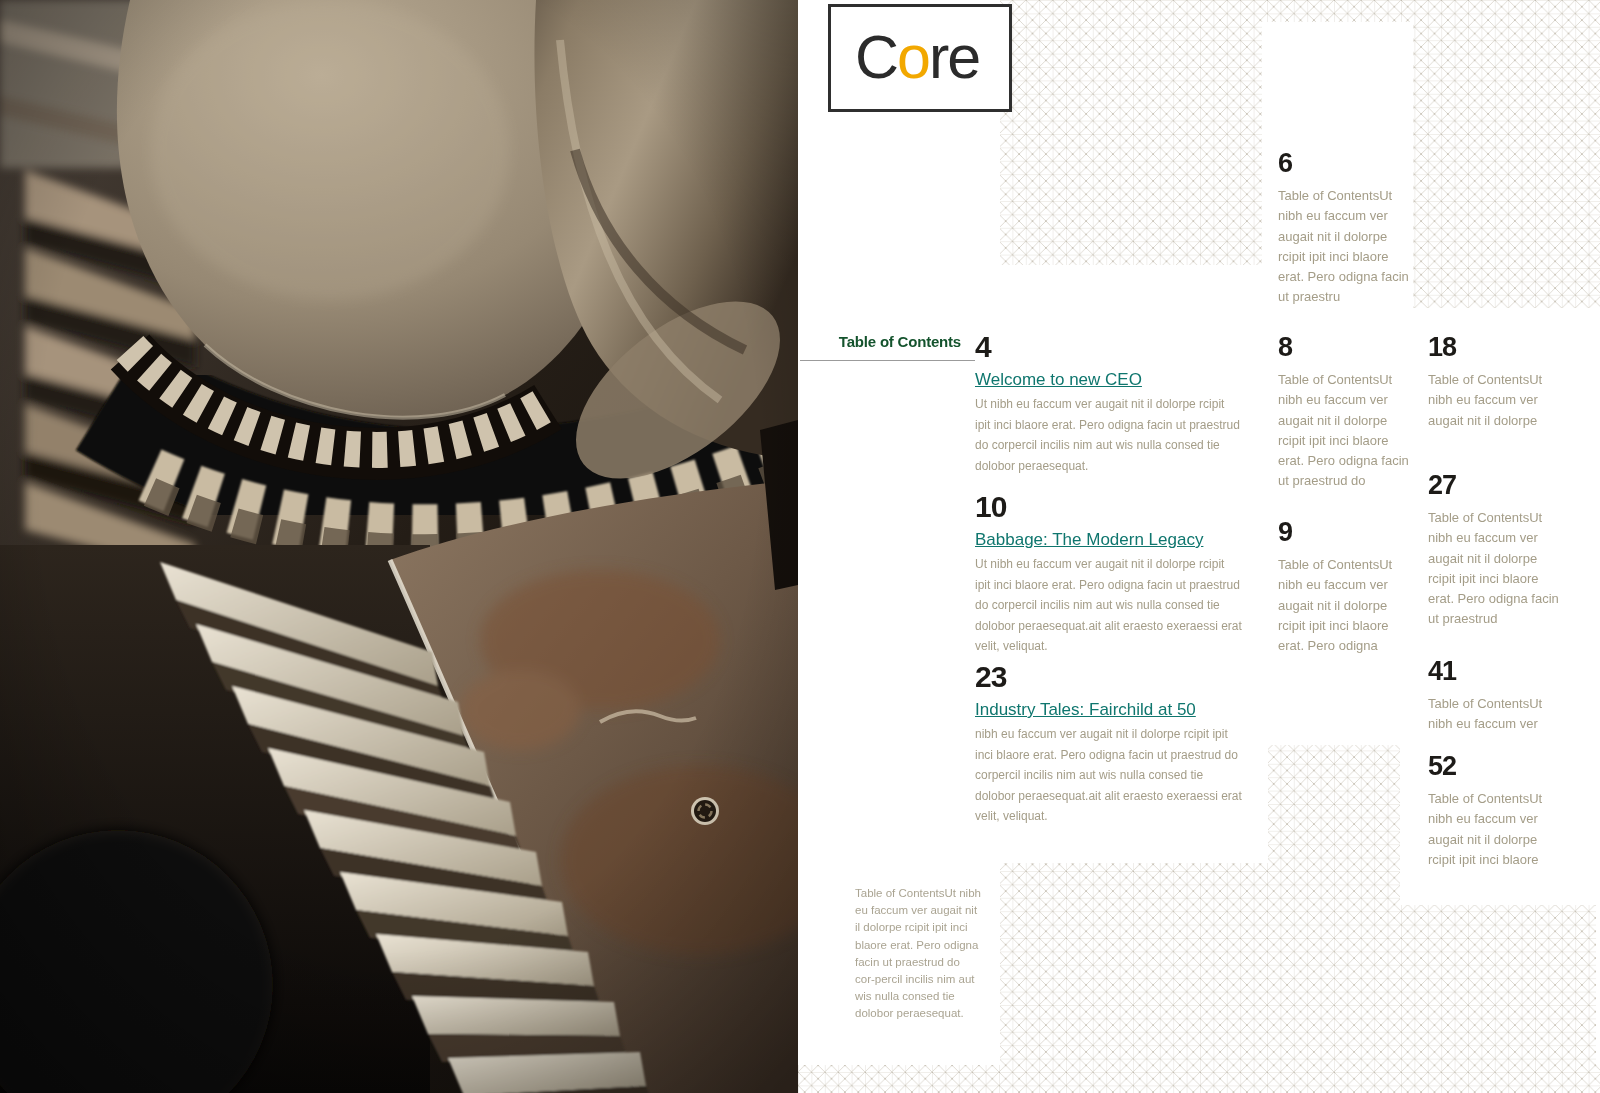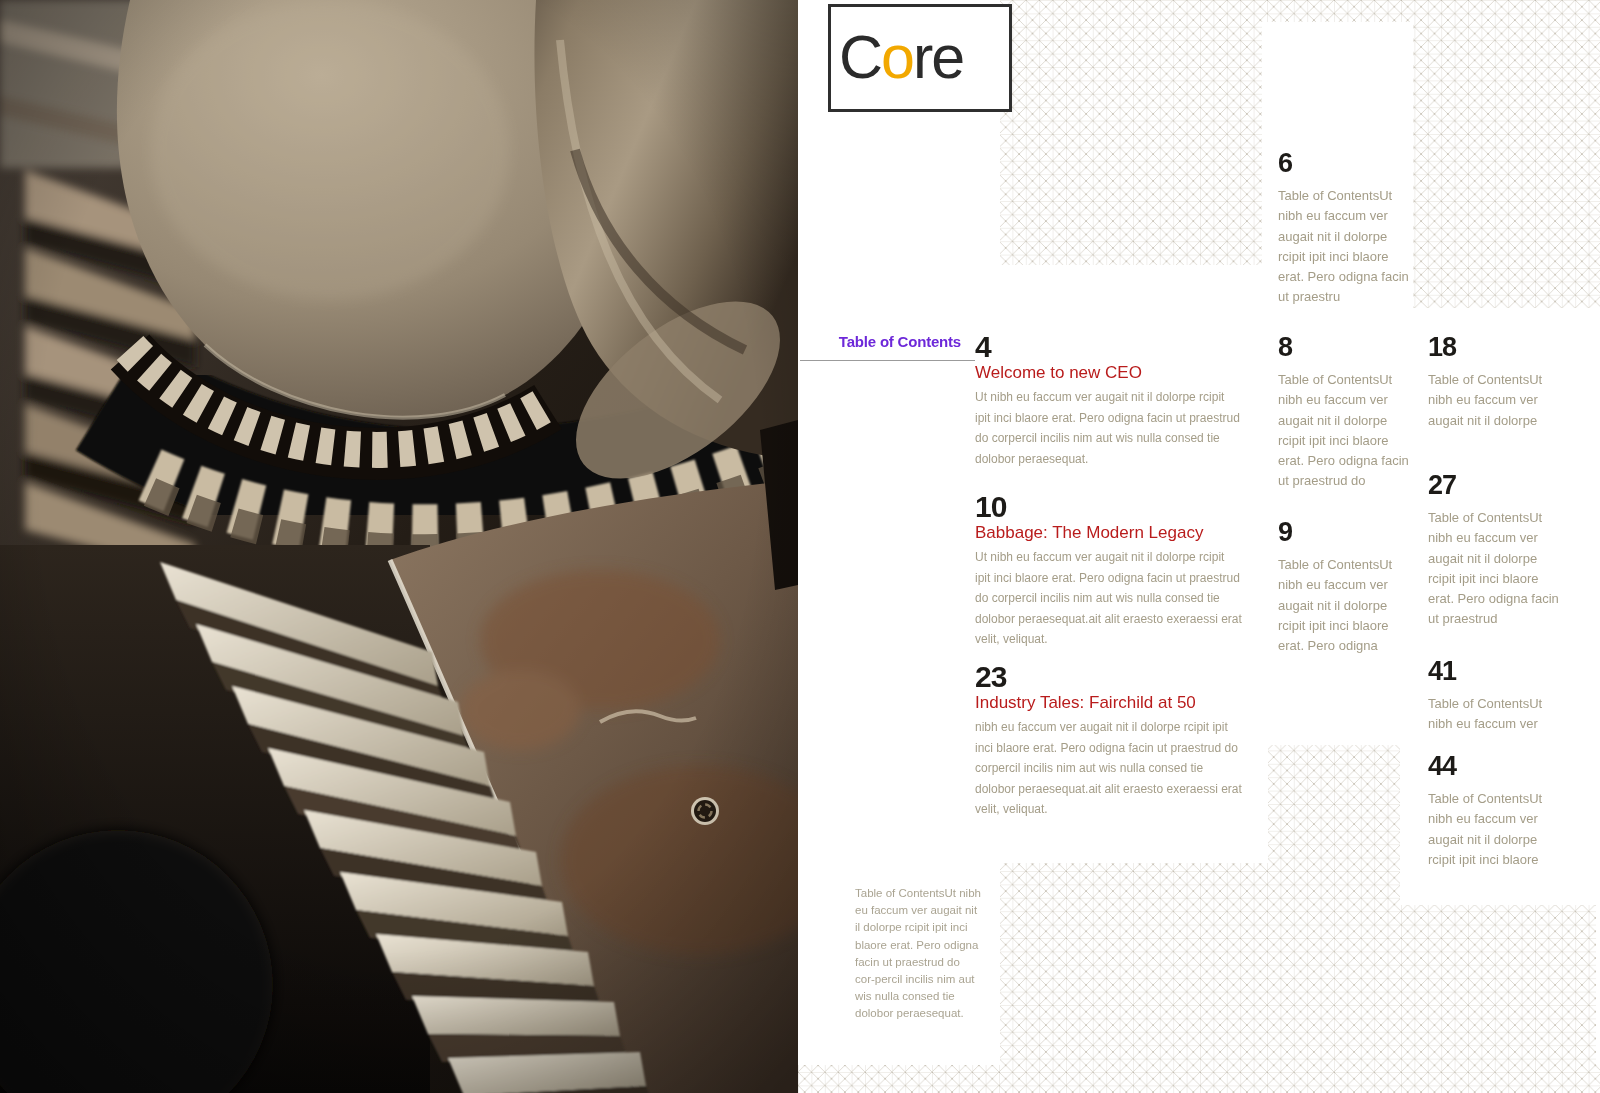--- a/index.html
+++ b/index.html
@@ -5,30 +5,30 @@
   html,body{margin:0;padding:0;background:#ffffff;}
   #stage{position:relative;width:1600px;height:1093px;overflow:hidden;
          font-family:"Liberation Sans", sans-serif;background:#fff;}
   
   #photo{position:absolute;left:0;top:0;width:798px;height:1093px;}
   
   #page{position:absolute;left:798px;top:0;width:802px;height:1093px;background:#fff;}
   #pattern-svg{position:absolute;left:0;top:0;width:802px;height:1093px;}
   .logo-box{position:absolute;left:30px;top:4px;width:184px;height:108px;
             background:#fff;border:3px solid #2f2f2f;box-sizing:border-box;
-            line-height:100px;padding-left:8px;font-size:61px;font-weight:400;
+            line-height:100px;padding-left:24px;font-size:61px;font-weight:400;
             letter-spacing:-2px;color:#2b2b2b;}
   .logo-accent{color:#F2A800;}
   .toc-label{position:absolute;left:0;top:333px;width:163px;text-align:right;
-             font-size:15px;font-weight:700;color:#6d28d9;letter-spacing:-0.2px;}
+             font-size:15px;font-weight:700;color:#14532d;letter-spacing:-0.2px;}
   .toc-rule{position:absolute;left:2px;top:360px;width:175px;height:1px;background:#9b9b9b;}
   .entry{position:absolute;}
   .num{font-size:30px;font-weight:700;color:#1d1b18;line-height:30px;letter-spacing:-1px;}
   .small .num{font-size:27px;line-height:27px;}
-  .etitle{font-size:17px;color:#b91c1c;line-height:22px;}
+  .etitle{font-size:17px;color:#0f766e;margin-top:7px;line-height:22px;text-decoration:underline;}
   .ebody{font-size:12px;line-height:20.5px;color:#a49d88;margin-top:3px;}
   .small .ebody{font-size:13px;line-height:20.3px;margin-top:9px;}
   .c1{left:177px;width:268px;}
   .c2{left:480px;width:140px;}
   .c3{left:590px;width:138px;margin-left:40px;}
   .footnote{position:absolute;left:57px;top:885px;width:127px;
             font-size:11.5px;line-height:17.2px;color:#aaa492;}
 </style>
 </head>
 <body>
@@ -220,19 +220,19 @@
     </div>
     <div class="entry small c3" style="top:472px">
       <div class="num">27</div>
       <div class="ebody">Table of ContentsUt nibh eu faccum ver augait nit il dolorpe rcipit ipit inci blaore erat. Pero odigna facin ut praestrud</div>
     </div>
     <div class="entry small c3" style="top:658px">
       <div class="num">41</div>
       <div class="ebody">Table of ContentsUt nibh eu faccum ver</div>
     </div>
     <div class="entry small c3" style="top:753px">
-      <div class="num">44</div>
+      <div class="num">52</div>
       <div class="ebody">Table of ContentsUt nibh eu faccum ver augait nit il dolorpe rcipit ipit inci blaore</div>
     </div>
 
     <div class="footnote">Table of ContentsUt nibh eu faccum ver augait nit il dolorpe rcipit ipit inci blaore erat. Pero odigna facin ut praestrud do cor-percil incilis nim aut wis nulla consed tie dolobor peraesequat.</div>
   </div>
 </div>
 
 </body></html>

